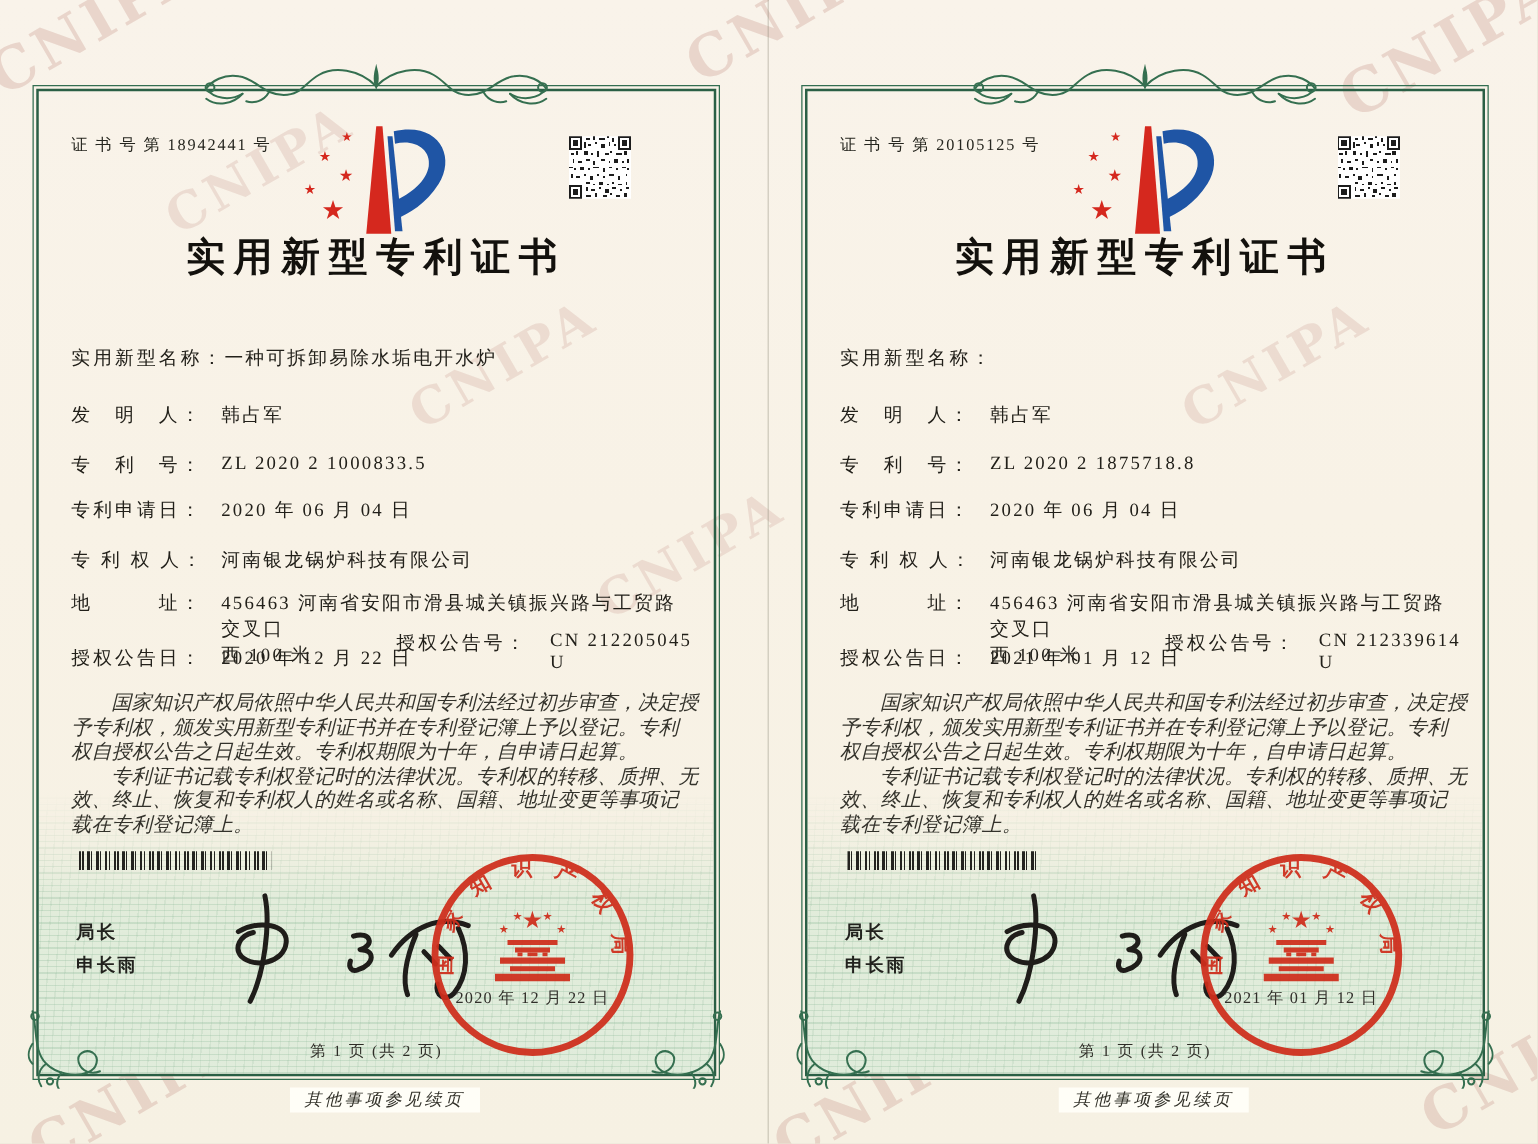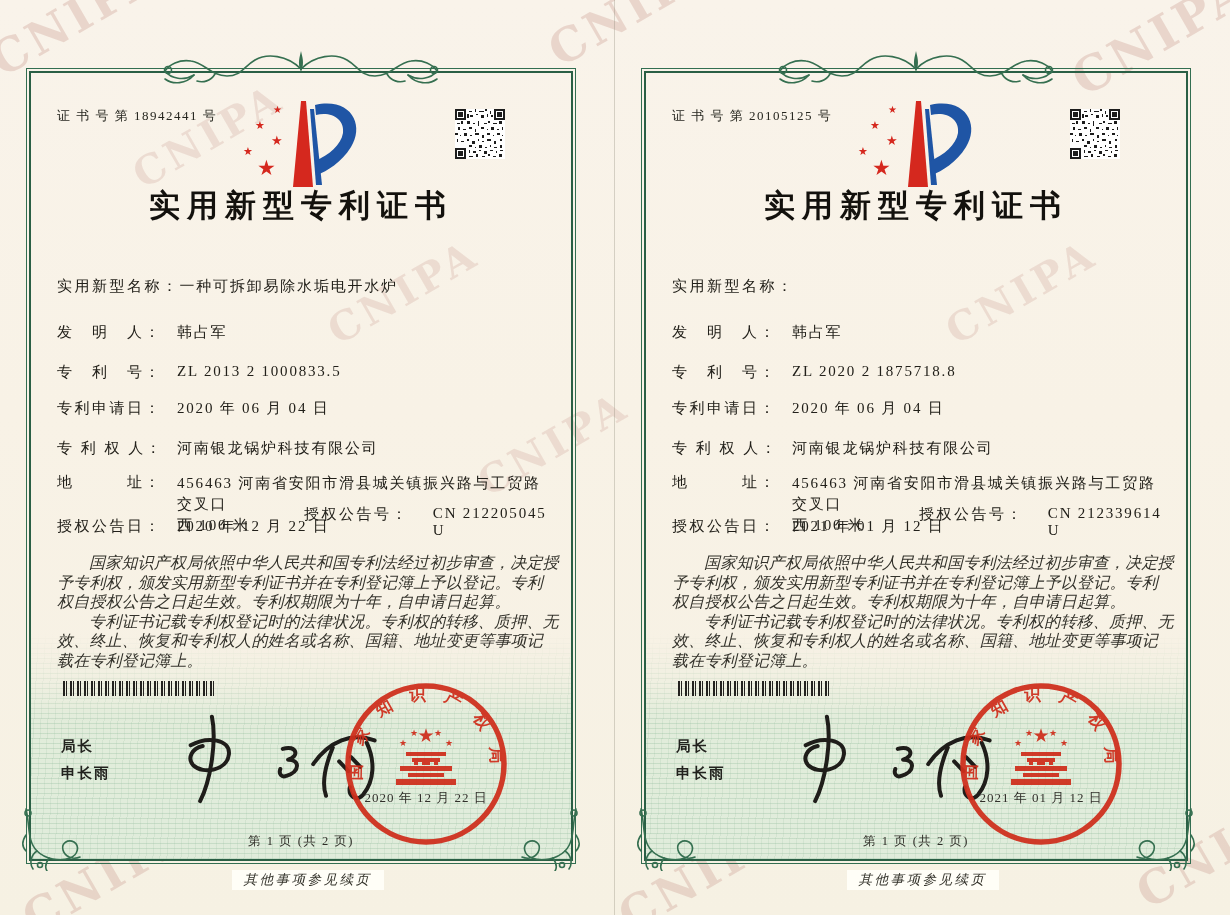--- a/index.html
+++ b/index.html
@@ -28,21 +28,21 @@
   .logo{position:absolute;left:212px;top:26px;}
   .qr{position:absolute;left:428px;top:40px;}
   .title{position:absolute;left:0;right:0;top:116px;text-align:center;font-size:31px;
     font-weight:bold;letter-spacing:7px;color:#13110d;}
   .fields{position:absolute;left:30px;top:190px;width:500px;font-size:15px;color:#22201a;}
   .frow{position:absolute;left:0;display:flex;align-items:flex-start;margin-top:12px;}
   .lbl{display:inline-block;min-width:120px;letter-spacing:2.5px;white-space:pre;}
   .lbl.plain{min-width:0;margin-right:2px;}
   .val{letter-spacing:1.8px;}
   .val .vline{display:block;line-height:21px;}
-  .grant2{position:absolute;left:247px;display:flex;gap:28px;}
+  .grant2{position:absolute;left:260px;display:flex;gap:28px;}
   .body-text{position:absolute;left:30px;top:484px;width:502px;font-size:16px;line-height:19.6px;
     font-style:italic;color:#33322b;letter-spacing:.2px;}
   .body-text p{margin:0;text-indent:2em;}
   .barcode{position:absolute;left:36px;top:612px;width:154px;height:15px;
     background-image:repeating-linear-gradient(90deg,#23221f 0 2px,transparent 2px 3px,#23221f 3px 4px,transparent 4px 7px,#23221f 7px 9px,transparent 9px 10px,#23221f 10px 11px,transparent 11px 14px);}
   .director{position:absolute;left:34px;top:664px;font-family:"Liberation Sans","DejaVu Sans",sans-serif;
     font-size:14.5px;font-weight:600;color:#22221e;letter-spacing:2px;line-height:27px;}
   .sig{position:absolute;left:136px;top:638px;transform:rotate(-1.5deg);}
   .sealdate{position:absolute;left:299px;top:720px;width:200px;text-align:center;font-size:13px;
     letter-spacing:1px;color:#302f2a;}
@@ -187,21 +187,21 @@
         <div class="frow" style="top:6px">
             <span class="lbl">实用新型名称：</span>
             <span class="val">一种可拆卸易除水垢电开水炉</span>
           </div>
         <div class="frow" style="top:52px">
             <span class="lbl">发　明　人：</span>
             <span class="val">韩占军</span>
           </div>
         <div class="frow" style="top:92px">
             <span class="lbl">专　利　号：</span>
-            <span class="val">ZL 2013 2 1000833.5</span>
+            <span class="val">ZL 2020 2 1000833.5</span>
           </div>
         <div class="frow" style="top:128px">
             <span class="lbl">专利申请日：</span>
             <span class="val">2020 年 06 月 04 日</span>
           </div>
         <div class="frow" style="top:168px">
             <span class="lbl">专 利 权 人：</span>
             <span class="val">河南银龙锅炉科技有限公司</span>
           </div>
         <div class="frow" style="top:202px">

